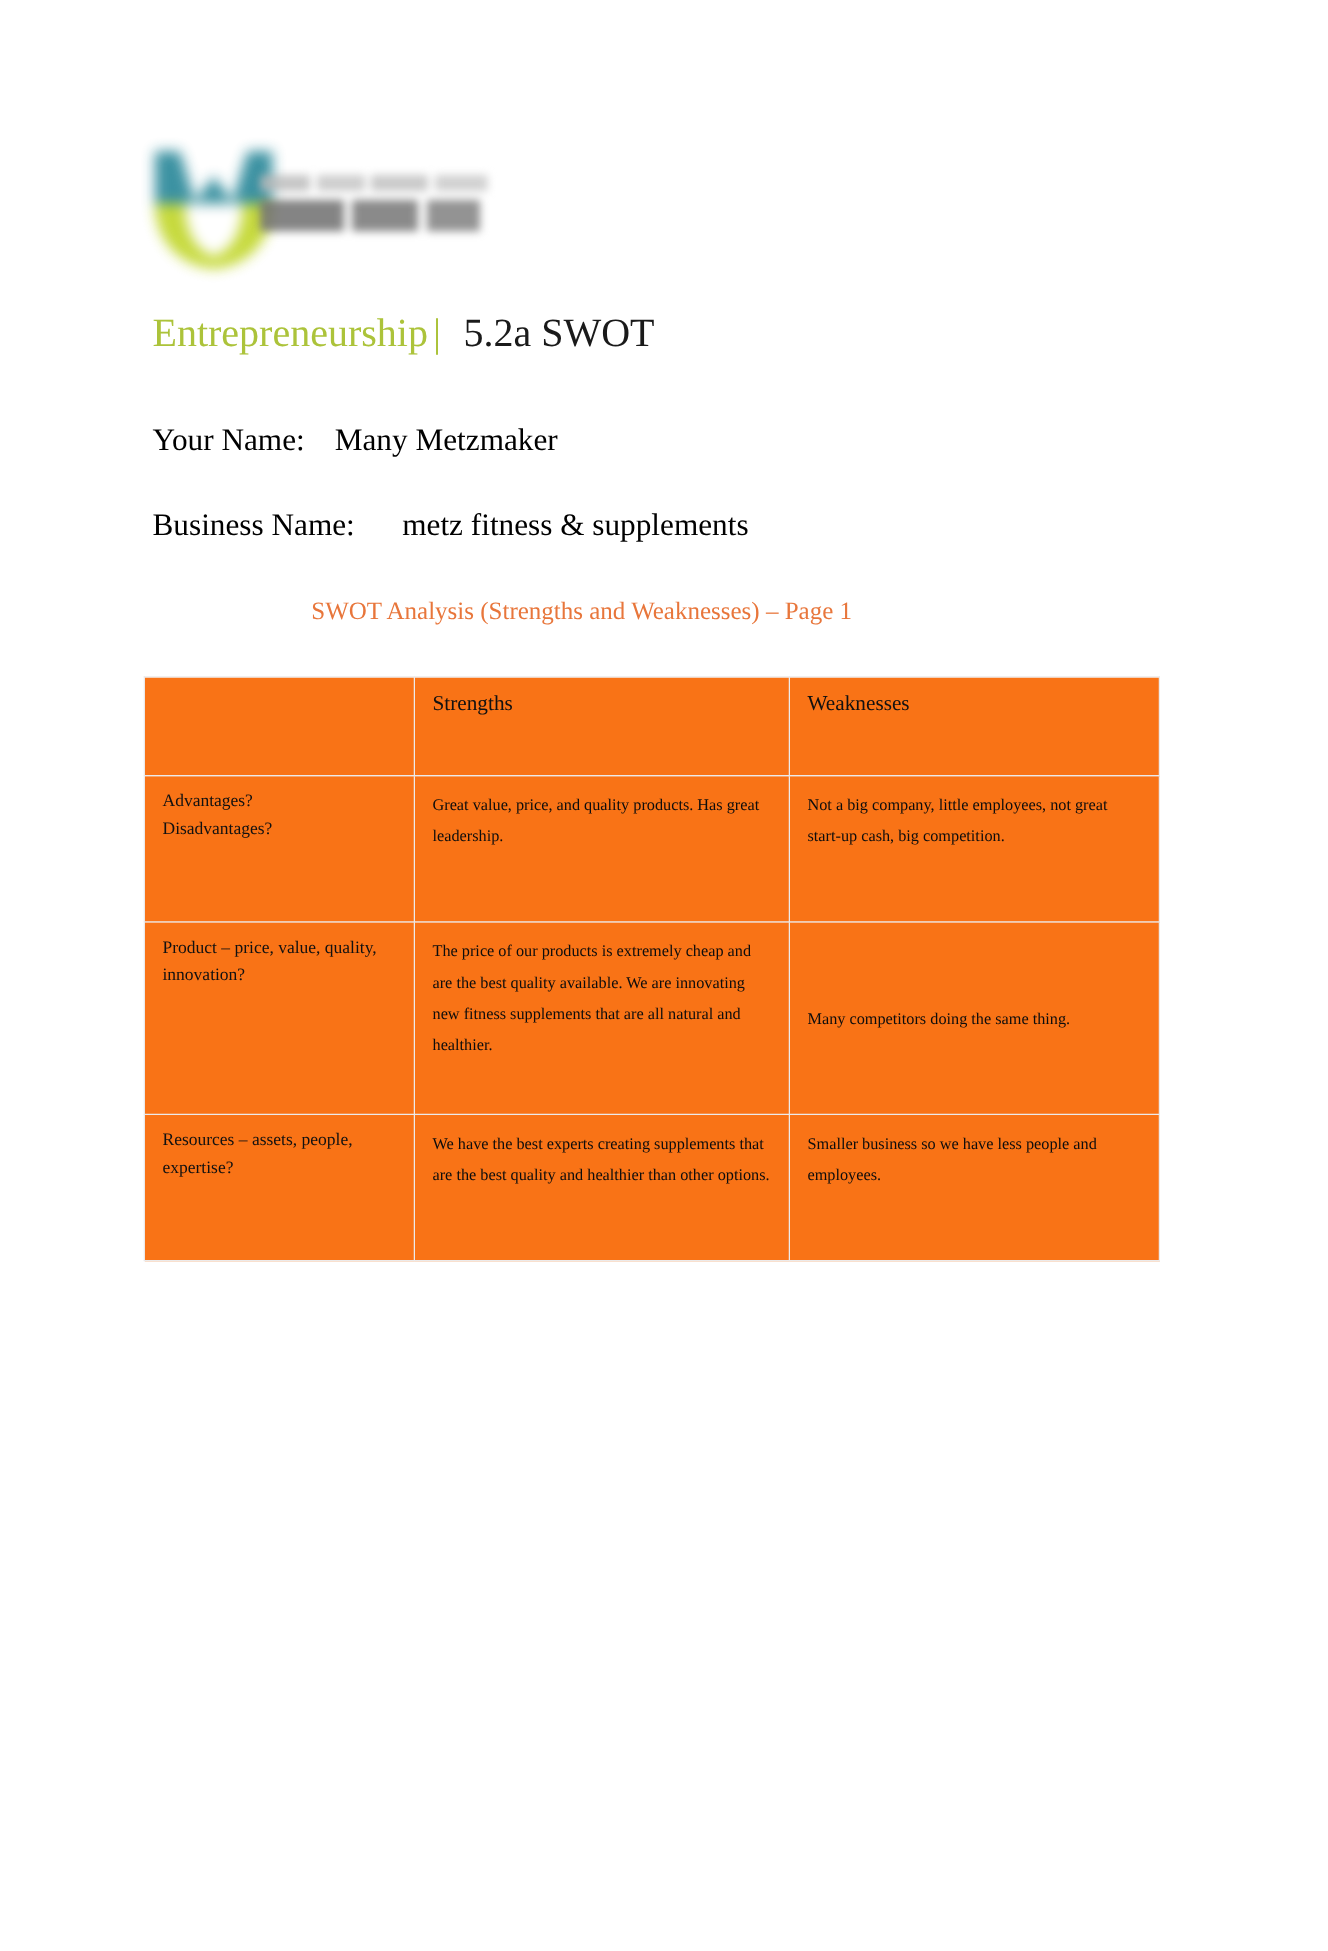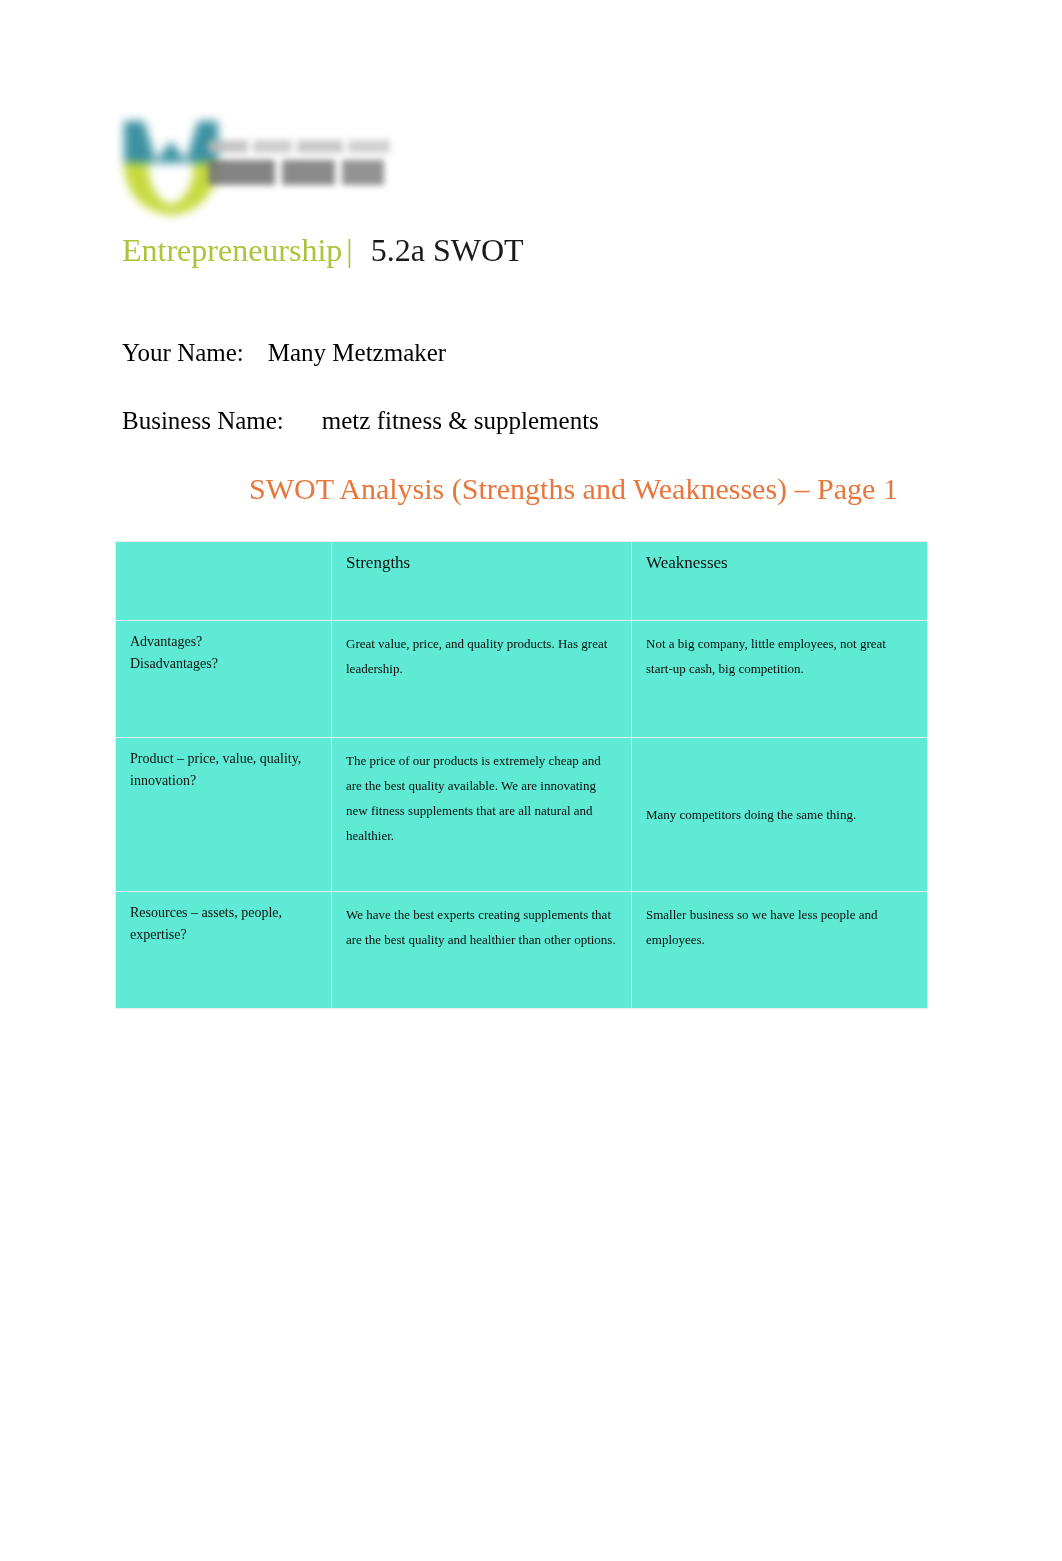--- a/index.html
+++ b/index.html
@@ -66,21 +66,21 @@
     background: linear-gradient(90deg,#6f6f6f 0 38%, transparent 38% 42%,
                  #767676 42% 72%, transparent 72% 76%,
                  #808080 76% 100%);
     opacity: .85;
   }
 
   
   .doc-title {
     position: absolute;
     left: 122px;
-    top: 230px;
+    top: 246px;
     font-size: 32px;
     line-height: 40px;
     white-space: nowrap;
   }
   .doc-title .course { color: #acc33a; }
   .doc-title .pipe   { color: #acc33a; padding: 0 4px; }
   .doc-title .lesson { color: #1a1a1a; padding-left: 14px; }
 
   .field-row {
     position: absolute;
@@ -94,40 +94,40 @@
   .field-row .val { }
   #row-name     { top: 337px; }
   #row-business { top: 405px; }
   #row-name .val     { padding-left: 24px; }
   #row-business .val { padding-left: 38px; }
 
   .section-subtitle {
     position: absolute;
     left: 249px;
     top: 474px;
-    font-size: 30px;
+    font-size: 20px;
     line-height: 30px;
     color: #e8763b;
     white-space: nowrap;
   }
 
   
   .swot-table {
     position: absolute;
     left: 115px;
     top: 541px;
     width: 812px;
     border-collapse: collapse;
     table-layout: fixed;
   }
   .swot-table td, .swot-table th {
     vertical-align: top;
     padding: 10px 12px 10px 14px;
     border: 1px solid #eceaea;
-    background: #5eead4;
+    background: #f97316;
     font-weight: normal;
     text-align: left;
   }
   .swot-table col.c1 { width: 216px; }
   .swot-table col.c2 { width: 300px; }
   .swot-table col.c3 { width: 296px; }
 
   thead td, thead th {
     background: #cbcbcb;
     height: 58px;

